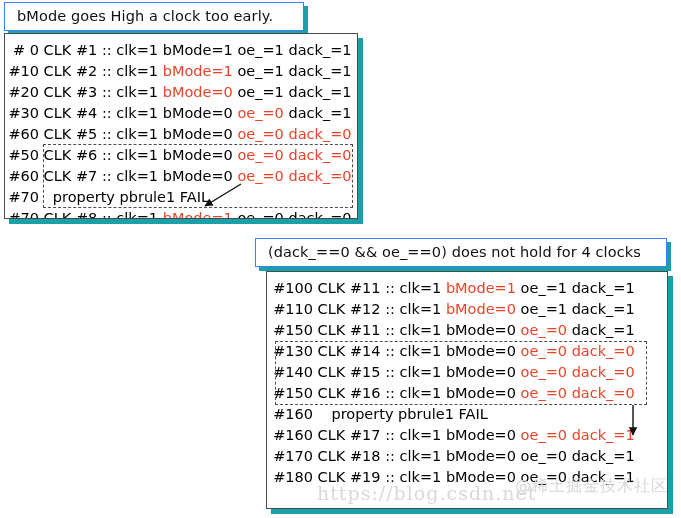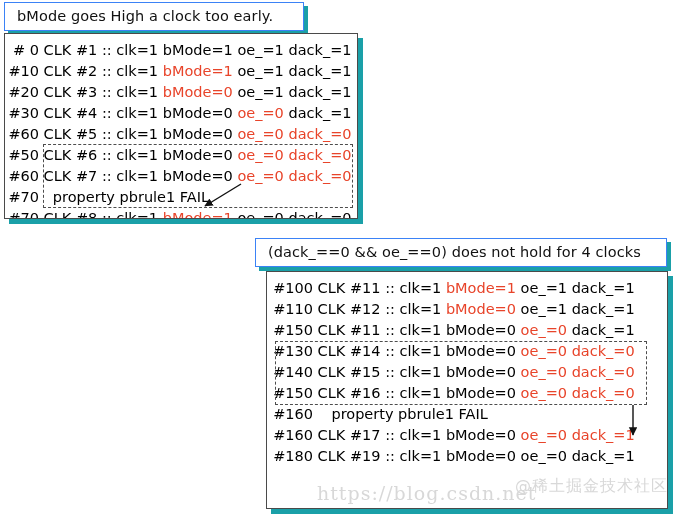--- a/index.html
+++ b/index.html
@@ -166,20 +166,21 @@
     <div class="log-box" style="width:402px; height:238px;">
       <div class="log-lines" id="panel2-lines" style="padding-left:6px;">
           <div class="line"><span class="tm" style="width: 40px;">#100</span><span> CLK #11 :: clk=1 </span><span class="red">bMode=1</span><span class="blk"> </span><span class="blk">oe_=1</span><span class="blk"> </span><span class="blk">dack_=1</span></div>
           <div class="line"><span class="tm" style="width: 40px;">#110</span><span> CLK #12 :: clk=1 </span><span class="red">bMode=0</span><span class="blk"> </span><span class="blk">oe_=1</span><span class="blk"> </span><span class="blk">dack_=1</span></div>
           <div class="line"><span class="tm" style="width: 40px;">#150</span><span> CLK #11 :: clk=1 </span><span class="blk">bMode=0</span><span class="blk"> </span><span class="red">oe_=0</span><span class="blk"> </span><span class="blk">dack_=1</span></div>
           <div class="line"><span class="tm" style="width: 40px;">#130</span><span> CLK #14 :: clk=1 </span><span class="blk">bMode=0</span><span class="blk"> </span><span class="red">oe_=0</span><span class="blk"> </span><span class="red">dack_=0</span></div>
           <div class="line"><span class="tm" style="width: 40px;">#140</span><span> CLK #15 :: clk=1 </span><span class="blk">bMode=0</span><span class="blk"> </span><span class="red">oe_=0</span><span class="blk"> </span><span class="red">dack_=0</span></div>
           <div class="line"><span class="tm" style="width: 40px;">#150</span><span> CLK #16 :: clk=1 </span><span class="blk">bMode=0</span><span class="blk"> </span><span class="red">oe_=0</span><span class="blk"> </span><span class="red">dack_=0</span></div>
           <div class="line"><span class="tm" style="width: 40px;">#160</span><span>    property pbrule1 FAIL</span></div>
           <div class="line"><span class="tm" style="width: 40px;">#160</span><span> CLK #17 :: clk=1 </span><span class="blk">bMode=0</span><span class="blk"> </span><span class="red">oe_=0</span><span class="blk"> </span><span class="red">dack_=1</span></div>
+          <div class="line"><span class="tm" style="width: 40px;">#170</span><span> CLK #18 :: clk=1 </span><span class="blk">bMode=0</span><span class="blk"> </span><span class="blk">oe_=0</span><span class="blk"> </span><span class="blk">dack_=1</span></div>
           <div class="line"><span class="tm" style="width: 40px;">#180</span><span> CLK #19 :: clk=1 </span><span class="blk">bMode=0</span><span class="blk"> </span><span class="blk">oe_=0</span><span class="blk"> </span><span class="blk">dack_=1</span></div>
         </div>
 
       <div class="dash-box" style="left:8px; top:69px; width:372px; height:64px;"></div>
 
       <svg class="arrow-svg" style="left:0px; top:0px; width:402px; height:238px;">
         <defs>
           <marker id="ah2" markerWidth="7" markerHeight="7" refX="5.5" refY="3" orient="auto">
             <path d="M0,0 L6,3 L0,6 z" fill="#111111"></path>
           </marker>

